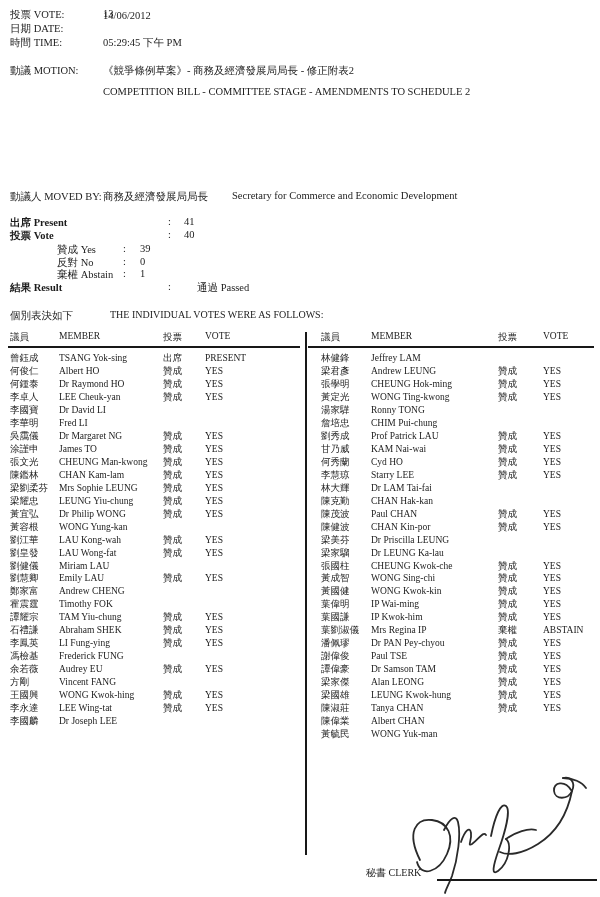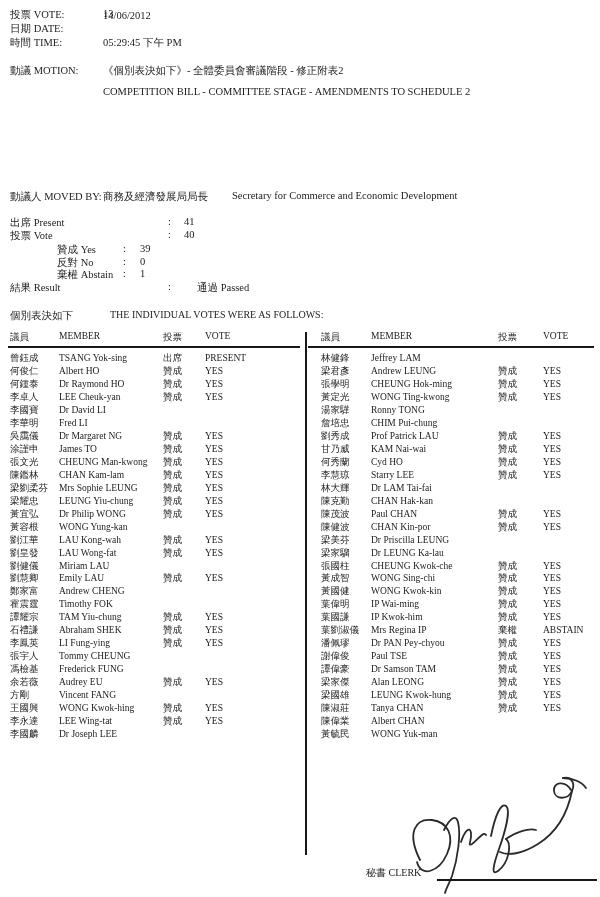--- a/index.html
+++ b/index.html
@@ -7,21 +7,21 @@
   .page {
     position:relative; width:600px; height:897px; background:#ffffff;
     font-family:"Liberation Serif","DejaVu Serif",serif;
     color:#1c1c1c; overflow:hidden; margin:0 auto;
   }
   .abs { position:absolute; white-space:nowrap; }
   
   .info-label { left:10px; font-size:10.5px; }
   .info-value { left:103px; font-size:10.5px; }
   
-  .s-lbl  { left:10px;  font-size:10.5px; }
+  .s-lbl  { left:10px;  font-size:10.5px;font-weight:bold; }
   .s-col  { left:168px; font-size:10.5px; }
   .s-val  { left:184px; font-size:10.5px; }
   .s-lbl2 { left:57px;  font-size:10.5px; }
   .s-col2 { left:123px; font-size:10.5px; }
   .s-val2 { left:140px; font-size:10.5px; }
   
   .votetable { position:absolute; left:8px; top:331px; width:586px; font-size:9.5px; }
   .half { position:absolute; top:0; }
   .half-left  { left:0;     width:292px; }
   .half-right { left:300px; width:286px; }
@@ -43,21 +43,21 @@
 <div class="page">
 
   <span class="abs info-label" style="top:8px">投票 VOTE:</span>
   <span class="abs info-value" style="top:8px">13</span>
   <span class="abs info-label" style="top:22px">日期 DATE:</span>
   <span class="abs info-value" style="top:10px">14/06/2012</span>
   <span class="abs info-label" style="top:36px">時間 TIME:</span>
   <span class="abs info-value" style="top:36px">05:29:45 下午 PM</span>
 
   <span class="abs info-label" style="top:64px">動議 MOTION:</span>
-  <span class="abs info-value" style="top:64px">《個別表決如下》- 全體委員會審議階段 - 修正附表2</span>
+  <span class="abs info-value" style="top:64px">《競爭條例草案》- 商務及經濟發展局局長 - 修正附表2</span>
   <span class="abs info-value" style="top:86px">COMPETITION BILL - COMMITTEE STAGE - AMENDMENTS TO SCHEDULE 2</span>
 
   <span class="abs info-label" style="top:190px">動議人 MOVED BY:</span>
   <span class="abs info-value" style="top:190px">商務及經濟發展局局長</span>
   <span class="abs" style="top:190px; left:232px; font-size:10.5px">Secretary for Commerce and Economic Development</span>
 
   <span class="abs s-lbl" style="top:216px">出席 Present</span>
   <span class="abs s-col" style="top:216px">:</span>
   <span class="abs s-val" style="top:216px">41</span>
 
@@ -225,26 +225,20 @@
             <span>石禮謙</span>
             <span>Abraham SHEK</span>
             <span>贊成</span>
             <span>YES</span>
           </div>
           <div class="trow">
             <span>李鳳英</span>
             <span>LI Fung-ying</span>
             <span>贊成</span>
             <span>YES</span>
-          </div>
-          <div class="trow">
-            <span>張宇人</span>
-            <span>Tommy CHEUNG</span>
-            <span></span>
-            <span></span>
           </div>
           <div class="trow">
             <span>馮檢基</span>
             <span>Frederick FUNG</span>
             <span></span>
             <span></span>
           </div>
           <div class="trow">
             <span>余若薇</span>
             <span>Audrey EU</span>

